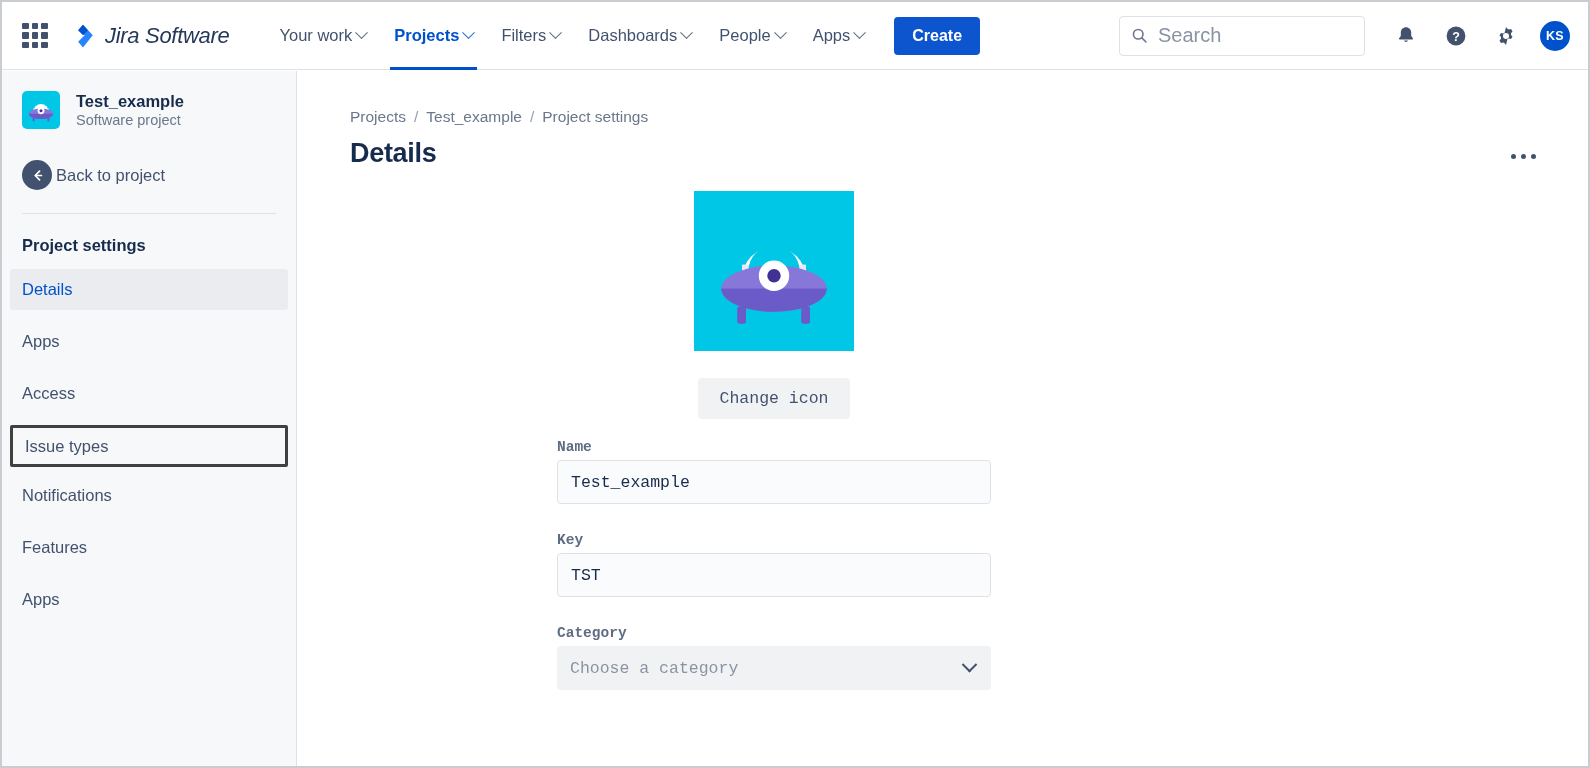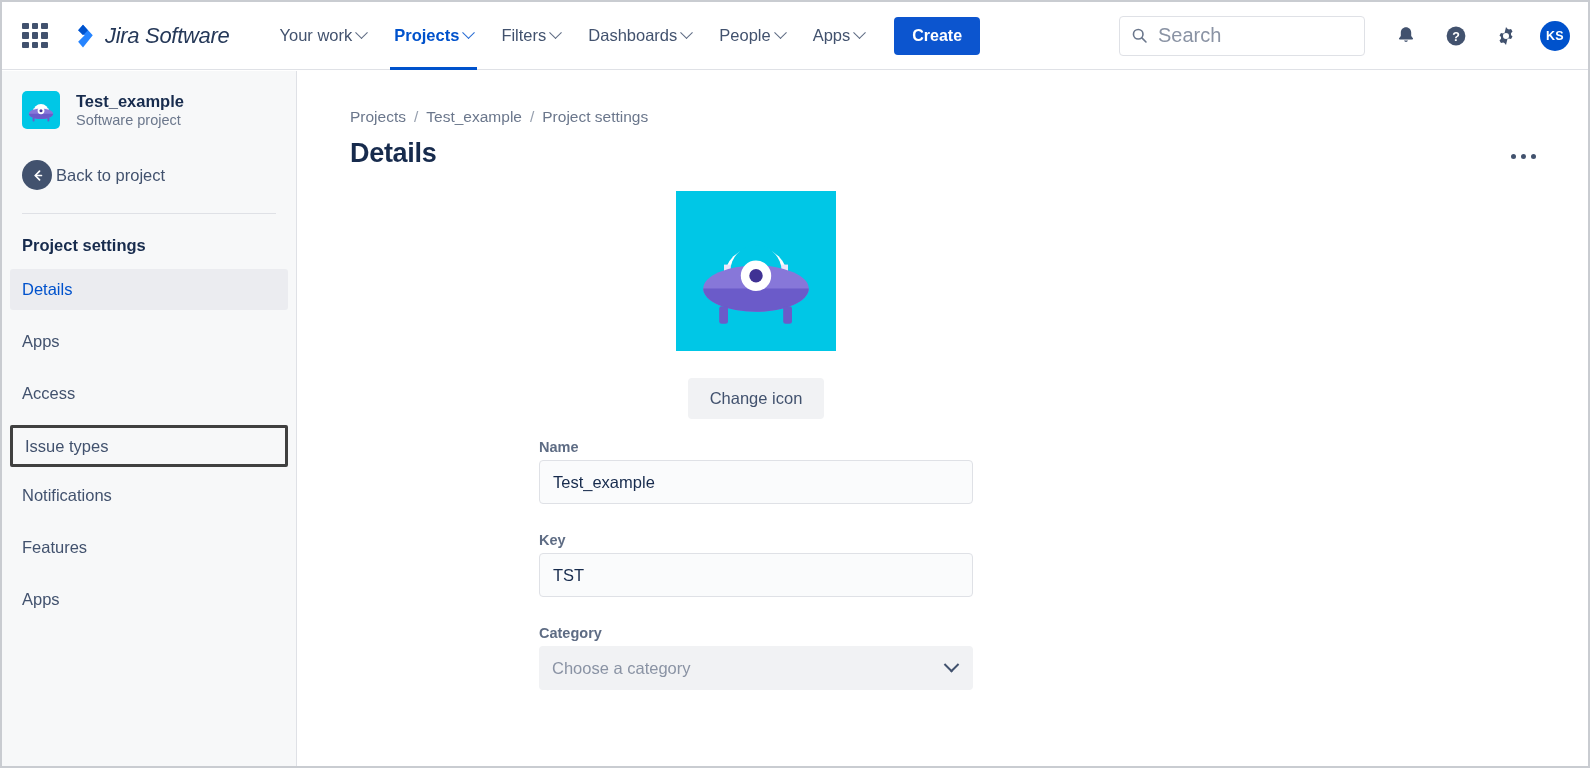--- a/index.html
+++ b/index.html
@@ -310,21 +310,22 @@
   .more-btn i {
     display: block;
     width: 5px; height: 5px;
     border-radius: 50%;
     background: #42526e;
   }
 
   .form-area {
     position: relative;
     margin-top: 22px;
-    padding-left: 30px;
+    padding-left: 48px;
+    font-family: Liberation Mono, monospace;
   }
 
   .icon-block {
     display: flex;
     flex-direction: column;
     align-items: center;
     width: 434px;
     margin-left: 211px;
   }
   .big-icon {

